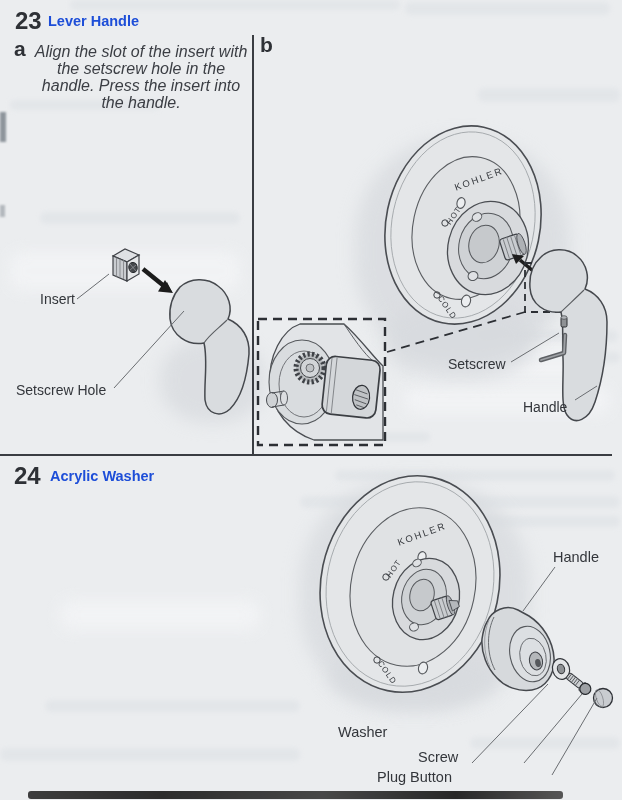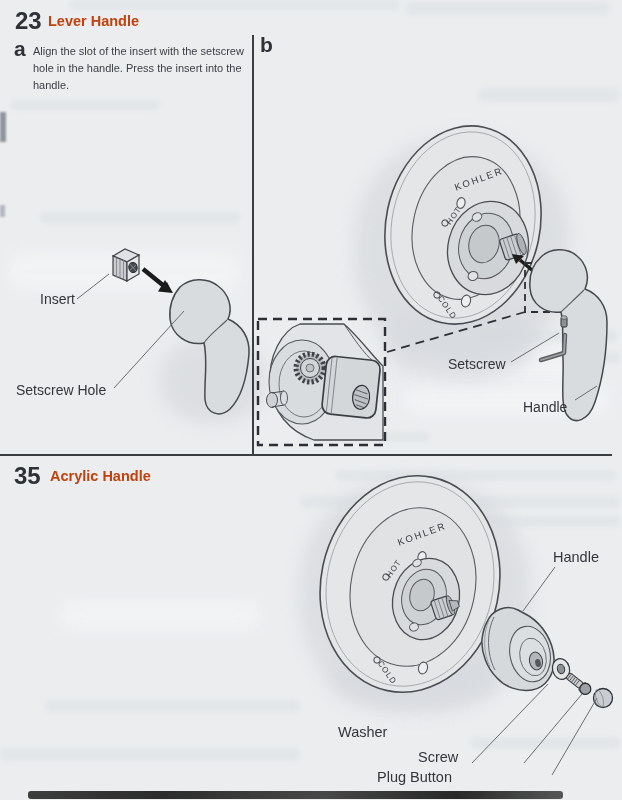--- a/index.html
+++ b/index.html
@@ -12,23 +12,23 @@
     color:#33363b;
   }
   
   .bleed{position:absolute;background:#dce0e4;opacity:.55;filter:blur(2.5px);border-radius:6px;z-index:1;}
   .whitepatch{position:absolute;background:#f3f4f6;opacity:.85;filter:blur(7px);border-radius:12px;z-index:1;}
   .shadowblob{position:absolute;background:#d7dade;opacity:.75;filter:blur(9px);border-radius:45%;z-index:1;}
   .edgemark{position:absolute;background:#8e959c;filter:blur(1.2px);z-index:3;}
   .rule-h{position:absolute;background:#3a3d42;z-index:4;}
   .rule-v{position:absolute;background:#3a3d42;z-index:4;}
   .secnum{position:absolute;font-size:24px;font-weight:bold;z-index:5;color:#2e3136;}
-  .sectitle{position:absolute;font-size:14.5px;font-weight:bold;z-index:5;color:#c2410c;}
+  .sectitle{position:absolute;font-size:14.5px;font-weight:bold;z-index:5;color:#1d4ed8;}
   .steplabel{position:absolute;font-size:21px;font-weight:bold;z-index:5;color:#2e3136;}
-  .instr{position:absolute;font-size:11px;line-height:17px;z-index:5;color:#3b3e44;}
+  .instr{position:absolute;font-style:italic;font-size:16px;line-height:17px;z-index:5;color:#3b3e44;text-align:center;}
   svg{position:absolute;z-index:2;overflow:visible;}
   svg text{font-family:"Liberation Sans", sans-serif;fill:#33363b;}
   .calloutline{stroke:#6a6d71;stroke-width:1;}
   .darkband{position:absolute;left:28px;top:791px;width:535px;height:8px;z-index:6;
     background:linear-gradient(to right,#2f2f2f,#1c1c1c 25%,#3a3a3a 55%,#181818 80%,#4a4a4a);
     border-radius:3px;filter:blur(.6px);opacity:.92;}
 </style>
 </head>
 <body>
 
@@ -177,22 +177,22 @@
         <path d="M7,1 L19,4 M6,6 L20,9 M7,11 L19,14 M9,16 L17,18" stroke="#54575b" stroke-width="0.9"></path>
       </g>
     </g>
 
     <line class="calloutline" x1="259" y1="252" x2="307" y2="223"></line>
     <text x="196" y="259" font-size="14">Setscrew</text>
     <line class="calloutline" x1="323" y1="290" x2="345" y2="276"></line>
     <text x="271" y="302" font-size="14">Handle</text>
   </svg>
 
-  <div class="secnum" style="left:14px;top:462px">35</div>
-  <div class="sectitle" style="left:50px;top:468px">Acrylic Handle</div>
+  <div class="secnum" style="left:14px;top:462px">24</div>
+  <div class="sectitle" style="left:50px;top:468px">Acrylic Washer</div>
 
   <svg style="left:290px;top:455px" width="332" height="345" viewBox="0 0 332 345">
 
     <g>
       <ellipse cx="120" cy="129" rx="89" ry="109" transform="rotate(12 120 129)" fill="#e4e6e8" stroke="#4a4d52" stroke-width="1.6"></ellipse>
       <ellipse cx="120" cy="129" rx="83" ry="103" transform="rotate(12 120 129)" fill="none" stroke="#9da1a5" stroke-width="0.8"></ellipse>
       <ellipse cx="123" cy="132" rx="62" ry="80" transform="rotate(12 123 132)" fill="#e0e2e4" stroke="#5a5d61" stroke-width="1.1"></ellipse>
       <ellipse cx="132" cy="102" rx="4" ry="5.5" transform="rotate(15 132 102)" fill="#eceef0" stroke="#55585c" stroke-width="1.1"></ellipse>
       <ellipse cx="133" cy="213" rx="4.5" ry="6" transform="rotate(15 133 213)" fill="#eceef0" stroke="#55585c" stroke-width="1.1"></ellipse>
       <text x="133" y="82" font-size="9.5" letter-spacing="2" text-anchor="middle" transform="rotate(-20 133 82)" fill="#2f3237">KOHLER</text>

